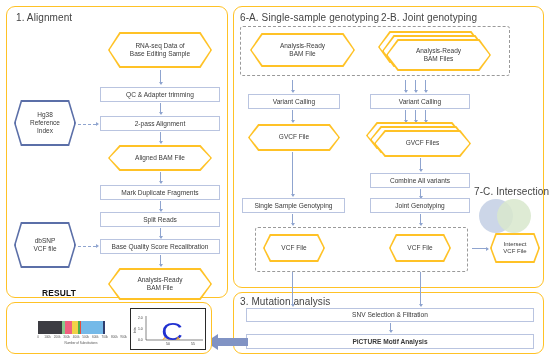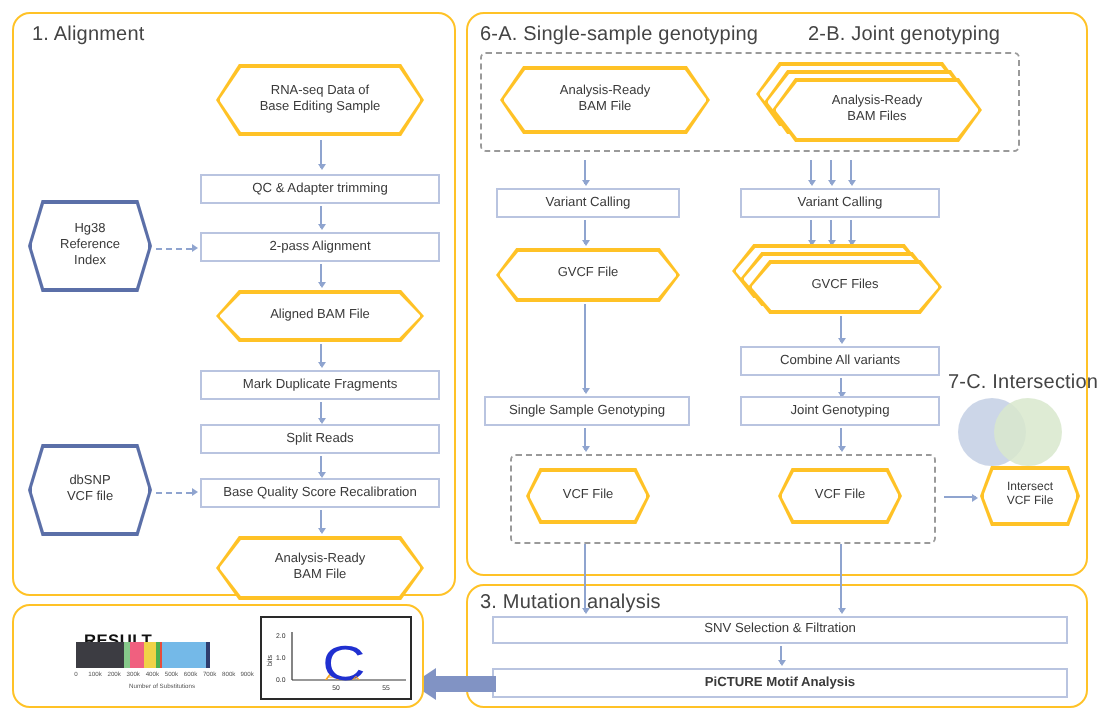--- a/index.html
+++ b/index.html
@@ -125,21 +125,21 @@
     <div>
       <div>Analysis-Ready</div>
       <div>BAM File</div>
     </div>
   </div>
 </div>
 
 <div class="panel" style="left:233px;top:6px;width:311px;height:282px;"></div>
 
 <div class="sec-title" style="left:240px;top:12px;">6-A. Single-sample genotyping</div>
-<div class="sec-title" style="left:404px;top:12px;">2-B. Joint genotyping</div>
+<div class="sec-title" style="left:381px;top:12px;">2-B. Joint genotyping</div>
 
 <div class="dashbox" style="left:240px;top:26px;width:270px;height:50px;"></div>
 
 <div class="hexwrap" style="left:250px;top:33px;width:105px;height:34px;">
   <div class="hex out"></div>
   <div class="hex in"></div>
   <div class="hexlabel">
     <div>
       <div>Analysis-Ready</div>
       <div>BAM File</div>
@@ -249,21 +249,21 @@
 <div class="proc" style="left:246px;top:308px;width:288px;height:14px;">SNV Selection &amp; Filtration</div>
 <div class="arw" style="left:390px;top:323px;height:9px;"></div>
 
 <div class="proc bold" style="left:246px;top:334px;width:288px;height:15px;">PiCTURE Motif Analysis</div>
 
 <svg class="bigarrow" style="left:206px;top:334px;" width="42" height="16" viewBox="0 0 42 16">
   <path d="M42 4 L12 4 L12 0 L0 8 L12 16 L12 12 L42 12 Z" fill="#8193c4"></path>
 </svg>
 
 <div class="panel" style="left:6px;top:302px;width:206px;height:52px;"></div>
-<div class="result-title" style="left:42px;top:315px;">RESULT</div>
+<div class="result-title" style="left:42px;top:288px;">RESULT</div>
 
 <div class="barchart" style="left:38px;top:321px;width:86px;height:26px;">
   <div style="position:absolute;left:0;top:0;width:86px;height:13px;">
     <div class="bar" style="left:0%;width:28.3%;background:#3c3c42;"></div>
     <div class="bar" style="left:28.3%;width:2.8%;background:#86c98a;"></div>
     <div class="bar" style="left:31.1%;width:8.9%;background:#f0607f;"></div>
     <div class="bar" style="left:40.0%;width:6.1%;background:#f0d247;"></div>
     <div class="bar" style="left:46.1%;width:2.4%;background:#4caf50;"></div>
     <div class="bar" style="left:48.5%;width:2.0%;background:#e74c3c;"></div>
     <div class="bar" style="left:50.5%;width:25.0%;background:#74b9e8;"></div>

